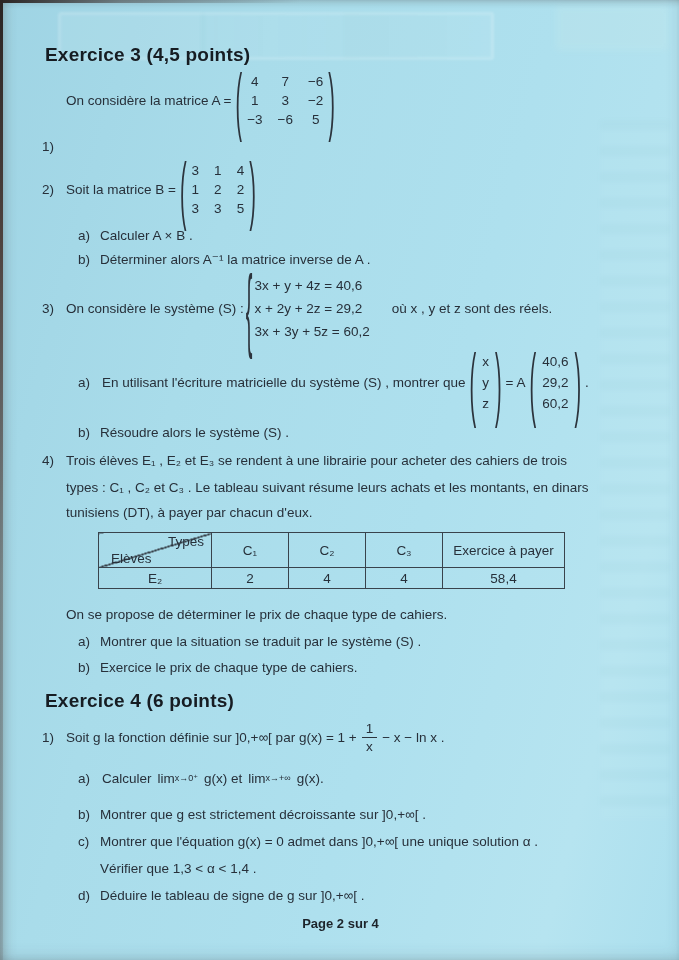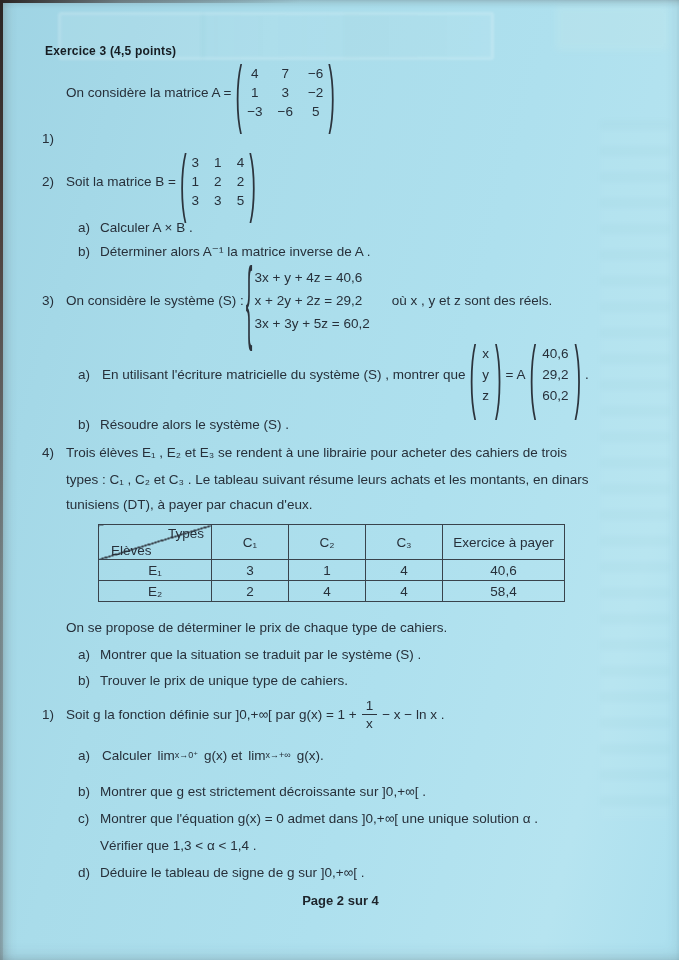--- a/index.html
+++ b/index.html
@@ -21,21 +21,21 @@
   .edge-top{position:absolute;left:0;top:0;height:3px;width:300px;
     background:linear-gradient(to right,#2b2423,rgba(70,60,58,.5) 40%,rgba(70,60,58,0));z-index:5;}
   .ghost{position:absolute;pointer-events:none;opacity:.5;}
   .ghost-tbl{left:58px;top:12px;width:430px;height:42px;border:3px solid rgba(255,255,255,.30);border-radius:3px;
     background:linear-gradient(to right,rgba(255,255,255,.14) 32%,rgba(160,200,190,.10) 33%,rgba(255,255,255,.10) 34%,rgba(255,255,255,.08) 65%,rgba(180,210,200,.12) 66%,rgba(255,255,255,.10));filter:blur(1px);}
   .ghost-tr{left:556px;top:6px;width:112px;height:44px;background:rgba(210,235,230,.35);filter:blur(3px);}
   .ghost-r1{left:600px;top:120px;width:70px;height:700px;
     background:repeating-linear-gradient(to bottom,rgba(90,130,120,.05) 0 10px,rgba(255,255,255,.05) 10px 26px);filter:blur(2px);}
 
   .content{position:relative;z-index:2;padding:44px 40px 0 42px;}
-  .h-ex{font-size:12px;font-weight:bold;color:#161c22;margin:0 0 2px 3px;letter-spacing:.2px;}
+  .h-ex{font-size:19px;font-weight:bold;color:#161c22;margin:0 0 2px 3px;letter-spacing:.2px;}
   .line{display:flex;align-items:baseline;margin-top:7px;line-height:17px;}
   .line .n{flex:0 0 24px;}
   .sub{margin-left:36px;}
   .sub .n{flex:0 0 22px;}
   .cont{margin-left:24px;}
   .mrow{display:flex;align-items:center;margin-top:3px;}
   .mrow .n{flex:0 0 24px;align-self:center;}
 
   .paren{display:block;font-size:20px;line-height:1;font-weight:400;color:#2c343d;transform:scaleY(var(--sy,3.6));transform-origin:center;}
   .matrix{display:flex;align-items:center;margin:0 4px;}
@@ -194,48 +194,42 @@
         <td class="corner">
           <span class="ct">Types</span>
           <span class="cb">Elèves</span>
         </td>
         <td>C₁</td>
         <td>C₂</td>
         <td>C₃</td>
         <td>Exercice à payer</td>
       </tr>
       <tr class="dr">
-        <td>E₁</td>
-        <td>3</td>
-        <td>1</td>
-        <td>4</td>
-        <td>40,6</td>
-      </tr>
-      <tr class="dr">
         <td>E₂</td>
         <td>2</td>
         <td>4</td>
         <td>4</td>
         <td>58,4</td>
       </tr>
     </tbody>
       </table>
 
     <div class="line cont" style="margin-top:17px;">
       <span>On se propose de déterminer le prix de chaque type de cahiers.</span>
     </div>
     <div class="line sub" style="margin-top:10px;">
       <span class="n">a)</span>
       <span>Montrer que la situation se traduit par le système (S) .</span>
     </div>
     <div class="line sub" style="margin-top:9px;">
       <span class="n">b)</span>
-      <span>Trouver le prix de unique type de cahiers.</span>
-    </div>
-
+      <span>Exercice le prix de chaque type de cahiers.</span>
+    </div>
+
+    <div class="h-ex" style="margin-top:14px;">Exercice 4 (6 points)</div>
 
     <div class="mrow" style="height:40px;margin-top:5px;">
       <span class="n">1)</span>
       <span>Soit g la fonction définie sur ]0,+∞[ par g(x) = 1 +</span>
       <span class="frac">
         <span class="fn">1</span>
         <span class="fd">x</span>
       </span>
       <span>− x − ln x .</span>
     </div>

